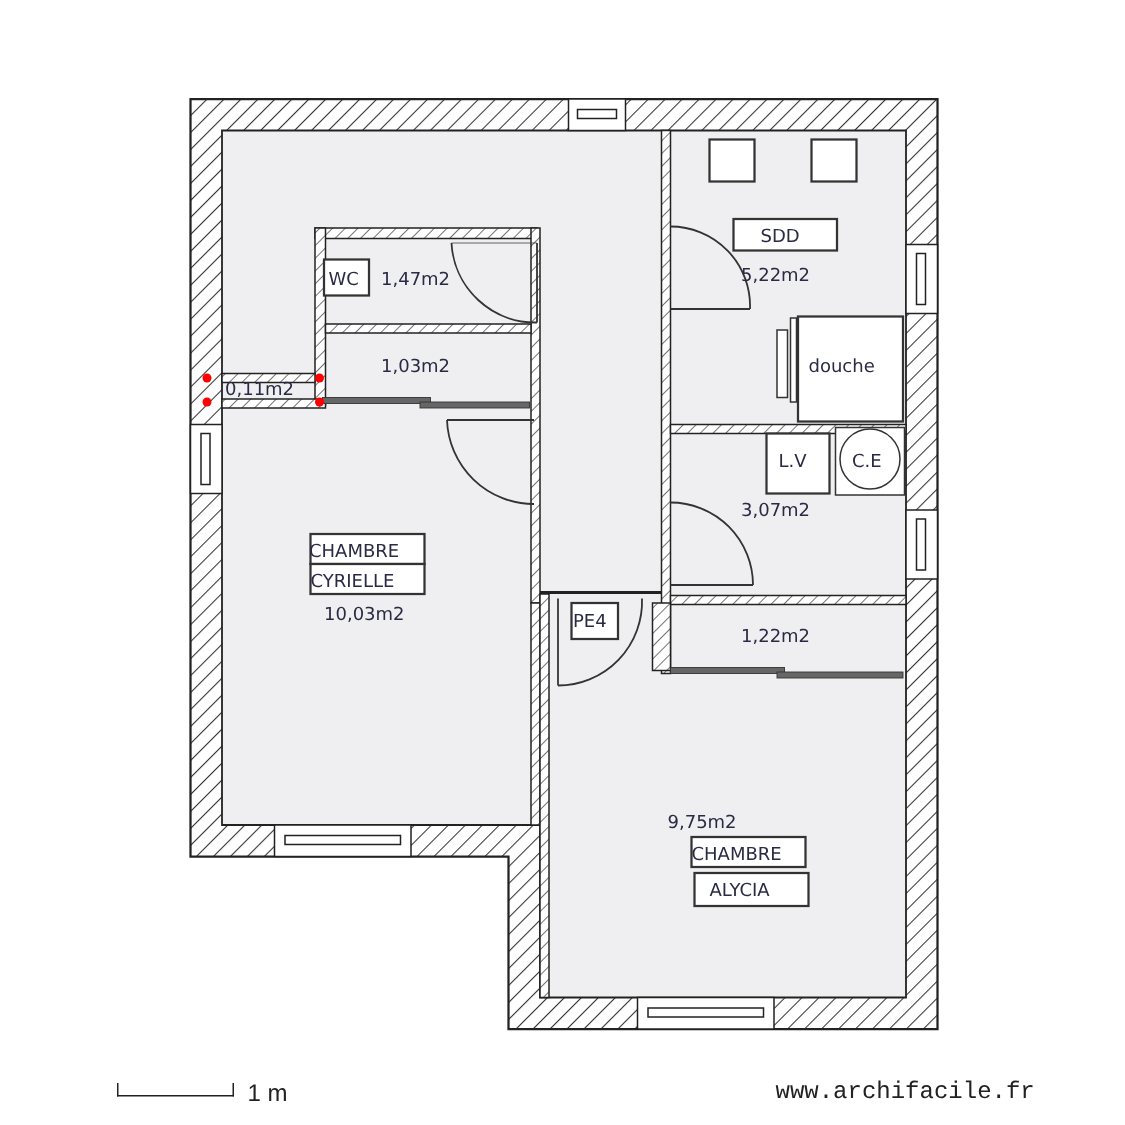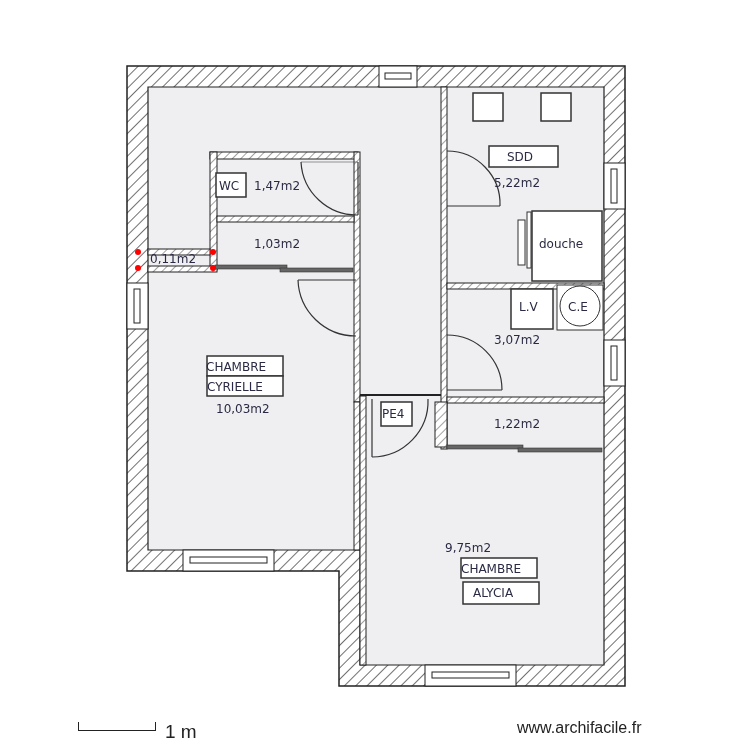--- a/index.html
+++ b/index.html
@@ -2,24 +2,24 @@
 <html><head>
 <meta charset="utf-8">
 <style>
   html, body { margin: 0; padding: 0; background: #ffffff; }
   body { width: 750px; height: 750px; position: relative; overflow: hidden; font-family: "DejaVu Sans", sans-serif; }
   #plan { position: absolute; left: 0; top: 0; }
   .lbl { font-family: "DejaVu Sans", sans-serif; font-size: 12px; fill: #2a2a44; }
   .box { fill: #ffffff; stroke: #333; stroke-width: 1.5; }
   .footer-scale { position: absolute; left: 78px; top: 722px; width: 76px; height: 8px;
     border-left: 1px solid #222; border-right: 1px solid #222; border-bottom: 1px solid #222; }
-  .footer-scale-label { position: absolute; left: 165px; top: 721px; font-size: 19px; color: #222;
+  .footer-scale-label { position: absolute; left: 165px; top: 721px; font-size: 16px; color: #222;
     font-family: "Liberation Sans", sans-serif; }
   .footer-site { position: absolute; left: 517px; top: 719px; font-size: 16px; color: #222;
-    font-family: Liberation Sans, sans-serif; }
+    font-family: Liberation Mono, monospace; }
 </style>
 </head>
 <body>
 
 <svg id="plan" width="750" height="750" viewBox="0 0 750 750">
   <defs>
     <pattern id="hatch" patternUnits="userSpaceOnUse" width="8" height="8" patternTransform="rotate(45)">
       <rect width="8" height="8" fill="#ffffff"></rect>
       <line x1="0" y1="0" x2="0" y2="8" stroke="#333" stroke-width="1.4"></line>
     </pattern>

